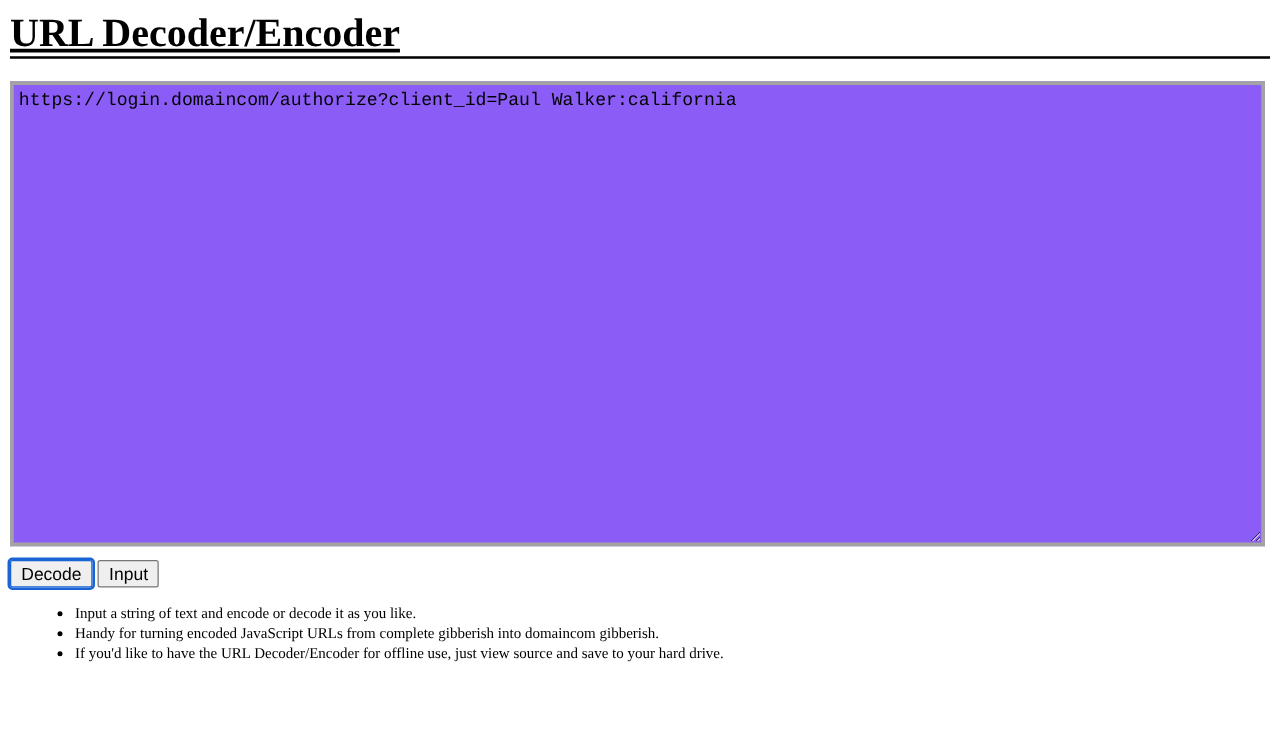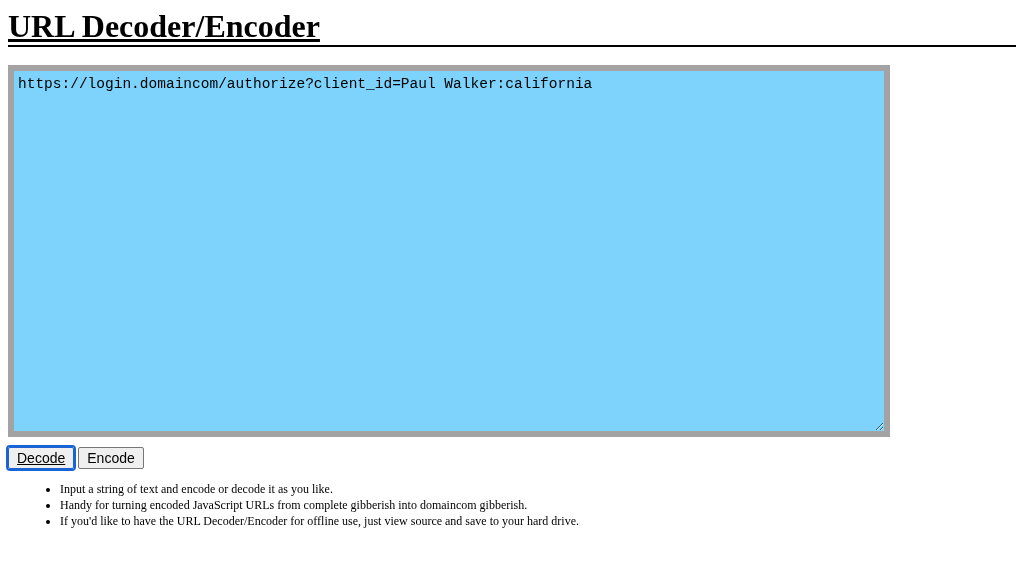--- a/index.html
+++ b/index.html
@@ -15,24 +15,24 @@
       text-decoration: underline;
       margin: 0 0 2px 0;
       padding: 0;
       border-bottom: 2px solid #000;
       display: block;
     }
     .textarea-wrap {
       margin-top: 18px;
     }
     textarea {
-      width: 882px;
+      width: 1004px;
       height: 372px;
-      background: #7dd3fc;
-      border: 6px solid #a3a3a3;
+      background: #8b5cf6;
+      border: 3px solid #a3a3a3;
       font-family: Menlo, Consolas, "Courier New", monospace;
       font-size: 14.5px;
       padding: 4px;
       box-sizing: border-box;
       resize: both;
       line-height: 1.3;
       color: #000;
     }
     .button-row {
       margin-top: 6px;
@@ -43,21 +43,20 @@
       background: #efefef;
       border: 1px solid #767676;
       border-radius: 2px;
       padding: 2px 8px;
       cursor: pointer;
     }
     button.focused {
       outline: 2px solid #1a63d4;
       outline-offset: 0;
       border: 1px solid #1a63d4;
-      text-decoration: underline;
     }
     ul {
       margin: 12px 0 0 0;
       padding-left: 52px;
       font-size: 12px;
       line-height: 1.35;
     }
     li {
       margin: 0;
       padding: 0;
@@ -67,20 +66,20 @@
 <body>
 
 <h1>URL Decoder/Encoder</h1>
 
 <div class="textarea-wrap">
   <textarea style="">https://login.domaincom/authorize?client_id=Paul Walker:california</textarea>
 </div>
 
 <div class="button-row">
   <button class="focused">Decode</button>
-  <button>Encode</button>
+  <button>Input</button>
 </div>
 
 <ul>
   <li>Input a string of text and encode or decode it as you like.</li>
   <li>Handy for turning encoded JavaScript URLs from complete gibberish into domaincom gibberish.</li>
   <li>If you'd like to have the URL Decoder/Encoder for offline use, just view source and save to your hard drive.</li>
 </ul>
 
 </body></html>

